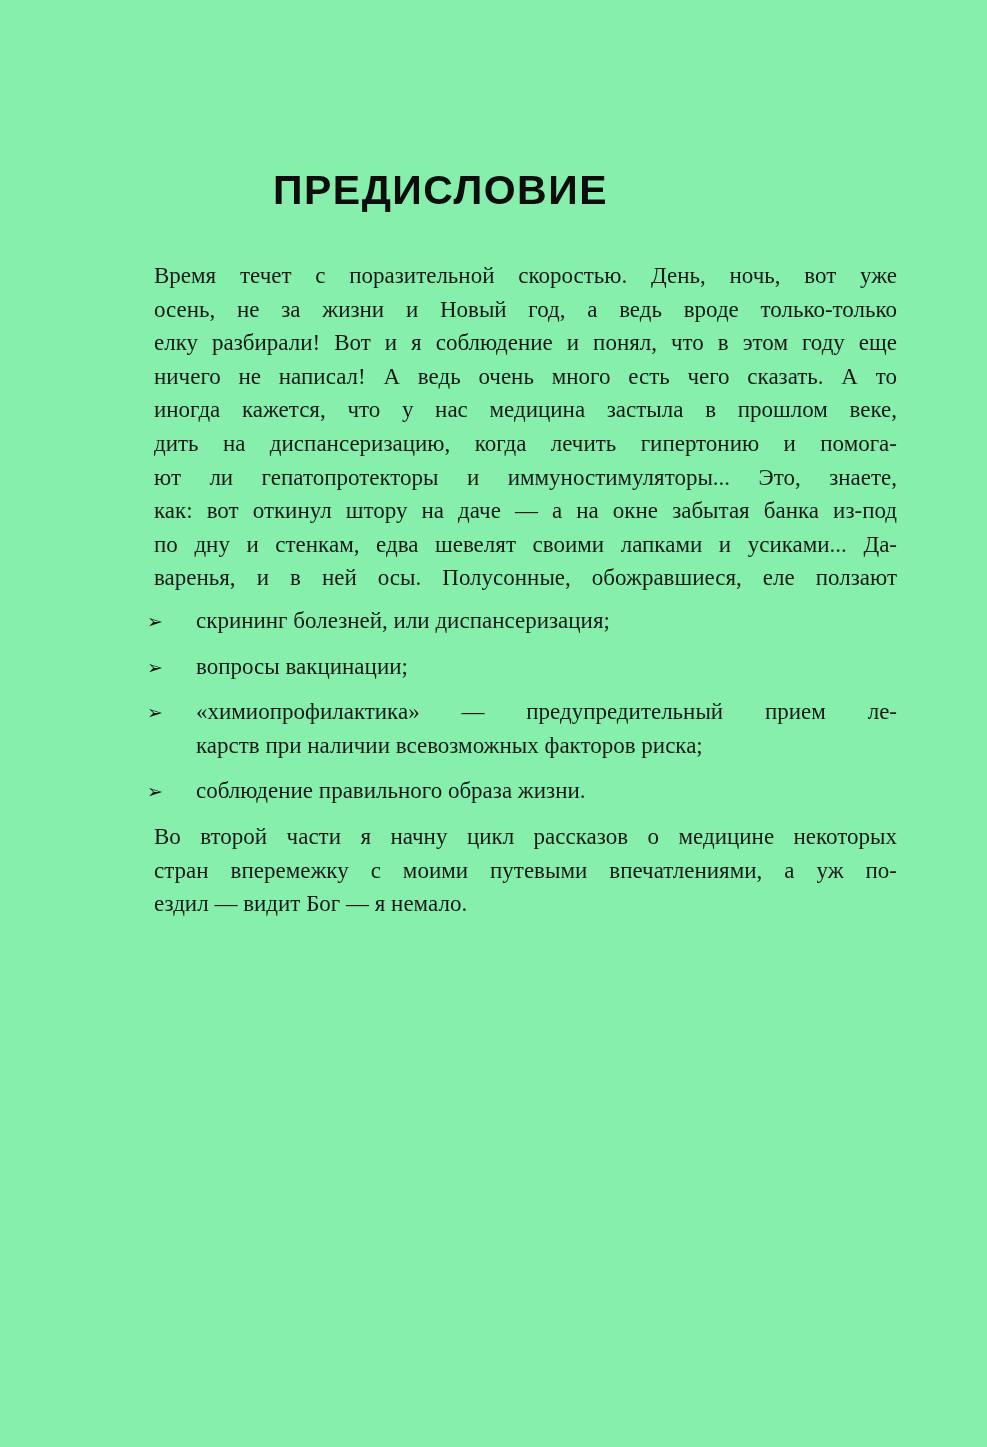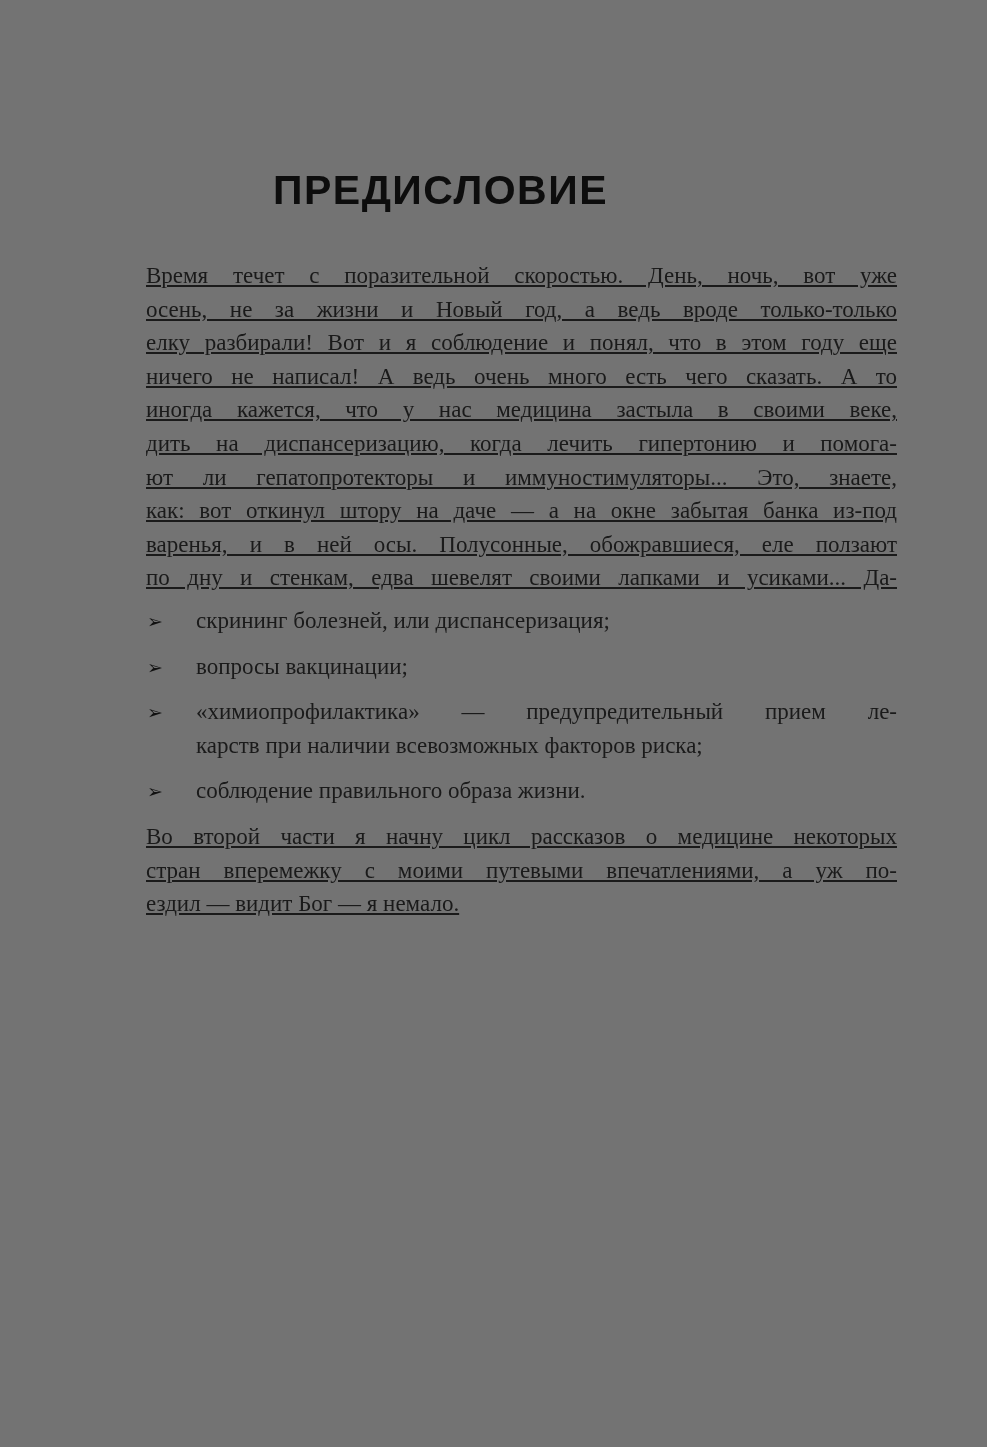--- a/index.html
+++ b/index.html
@@ -12,38 +12,38 @@
     height: 1447px;
     overflow: hidden;
     font-family: "Liberation Serif", serif;
     color: #1a1a1a;
   }
   .page {
     box-sizing: border-box;
     width: 987px;
     height: 1447px;
     padding: 169px 90px 0 146px;
-    background: #737373;
+    background: #86efac;
   }
   .chapter-title {
     margin: 0 0 0 127px;
     font-family: "Liberation Sans", sans-serif;
     font-weight: 700;
     font-size: 41px;
     line-height: 42px;
     letter-spacing: 1.5px;
     color: #0d0d0d;
     white-space: nowrap;
   }
   .content {
     margin-top: 48px;
     font-size: 23px;
     line-height: 33.6px;
   }
-  .paragraph { margin: 0 0 9px 0; text-decoration: underline; }
+  .paragraph { margin: 0 0 9px 8px; }
   .line {
     text-align: justify;
     text-align-last: justify;
   }
   .line.nojust {
     text-align: left;
     text-align-last: auto;
   }
   .bullet-list { margin: 0 0 9px 0; }
   .list-item {
@@ -66,26 +66,26 @@
 <body>
 
 <div class="page">
   <h1 class="chapter-title">ПРЕДИСЛОВИЕ</h1>
   <div class="content" id="content">
       <div class="paragraph">
         <div class="line">Время течет с поразительной скоростью. День, ночь, вот уже</div>
         <div class="line">осень, не за жизни и Новый год, а ведь вроде только-только</div>
         <div class="line">елку разбирали! Вот и я соблюдение и понял, что в этом году еще</div>
         <div class="line">ничего не написал! А ведь очень много есть чего сказать. А то</div>
-        <div class="line">иногда кажется, что у нас медицина застыла в своими веке,</div>
+        <div class="line">иногда кажется, что у нас медицина застыла в прошлом веке,</div>
         <div class="line">дить на диспансеризацию, когда лечить гипертонию и помога-</div>
         <div class="line">ют ли гепатопротекторы и иммуностимуляторы... Это, знаете,</div>
         <div class="line">как: вот откинул штору на даче — а на окне забытая банка из-под</div>
+        <div class="line">по дну и стенкам, едва шевелят своими лапками и усиками... Да-</div>
         <div class="line">варенья, и в ней осы. Полусонные, обожравшиеся, еле ползают</div>
-        <div class="line">по дну и стенкам, едва шевелят своими лапками и усиками... Да-</div>
       </div>
       <div class="bullet-list">
         <div class="list-item">
           <span class="list-bullet">➢</span>
           <div class="item-text">
             <div class="line nojust">скрининг болезней, или диспансеризация;</div>
           </div>
         </div>
         <div class="list-item">
           <span class="list-bullet">➢</span>

